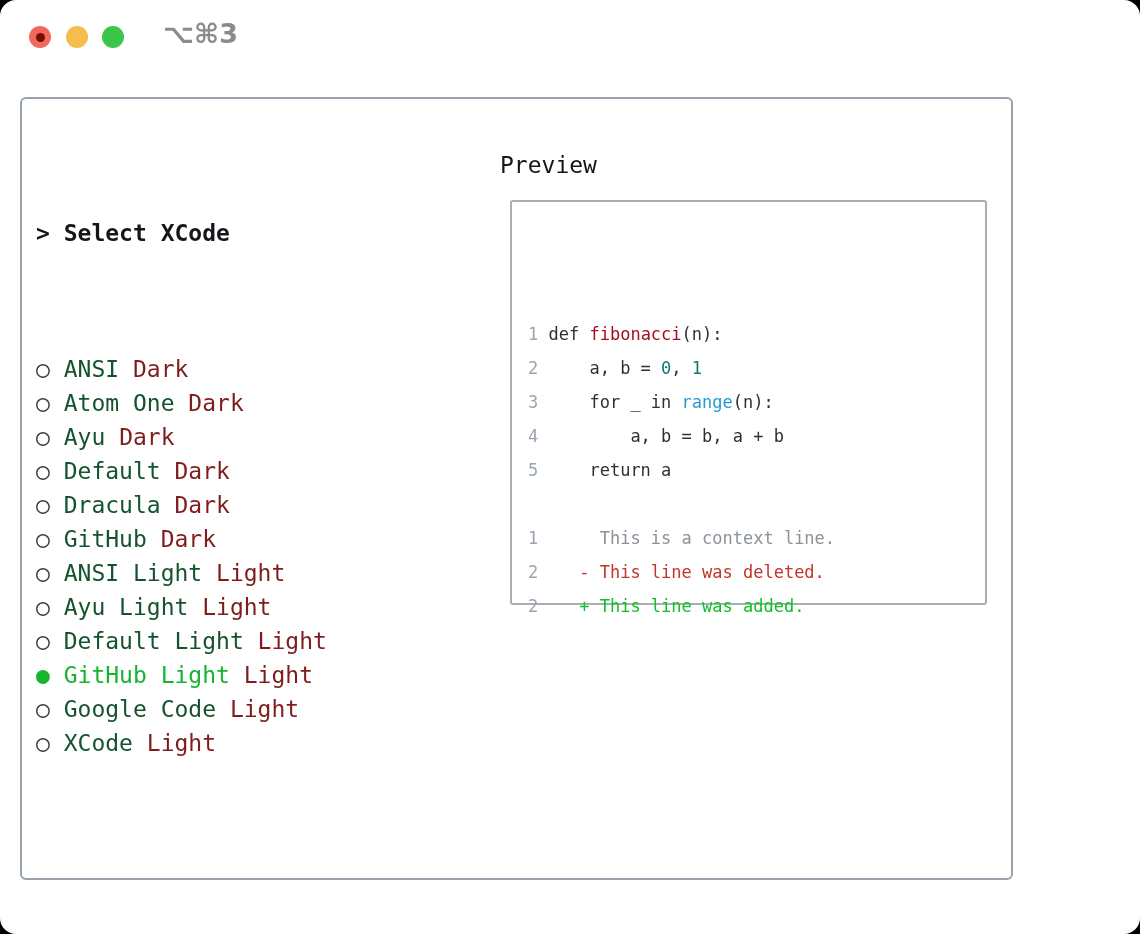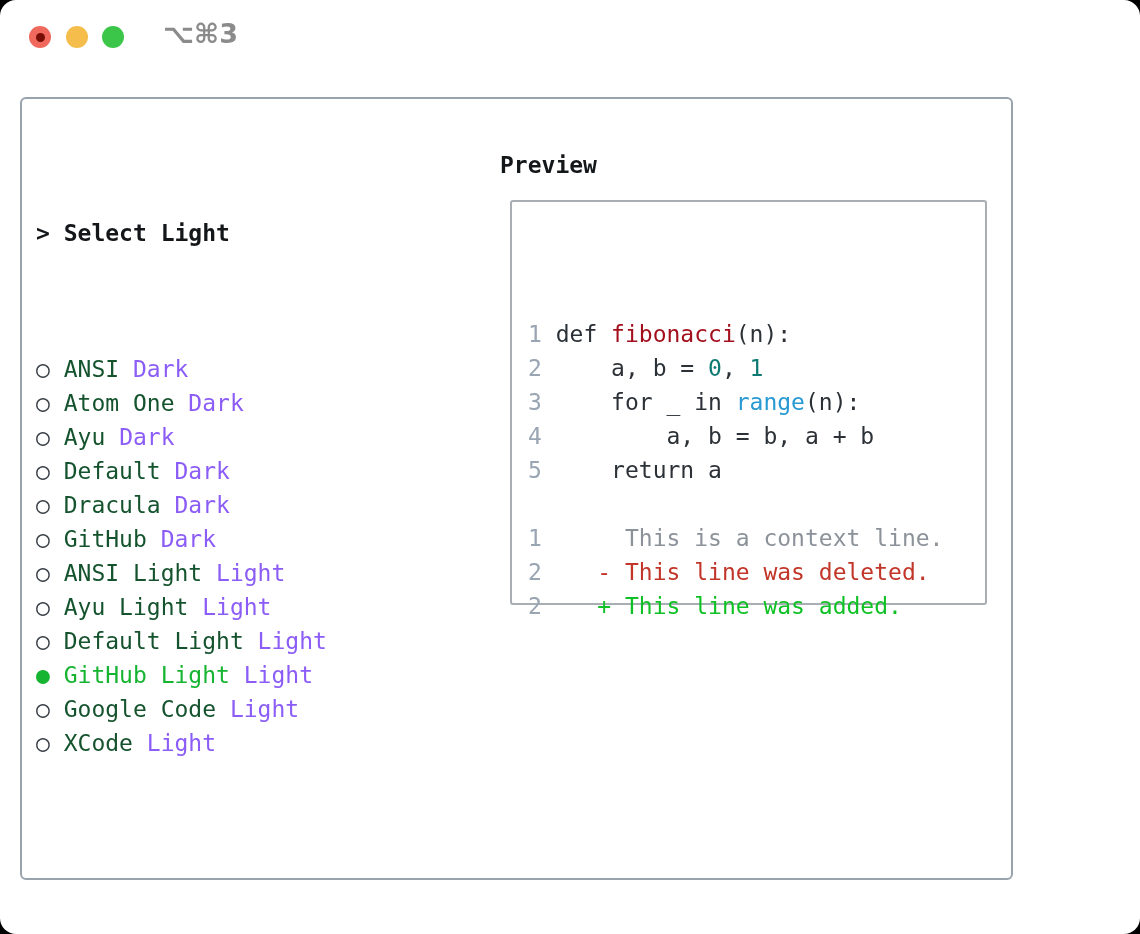--- a/index.html
+++ b/index.html
@@ -19,30 +19,30 @@
 
   
   .main-box{position:absolute;left:20px;top:97px;width:993px;height:783px;
             border:2px solid #99a3ae;border-radius:6px;box-sizing:border-box;}
 
   
   .list{position:absolute;left:14px;top:49px;font-size:23px;line-height:34px;
         white-space:pre;color:#3d434b;}
   .row{height:34px;}
   .prompt,.hdr{font-weight:bold;color:#14171a;}
-  .variant{color:#8b5cf6;margin-top:29px;}
+  .variant{color:#7f1d1d;margin-top:29px;}
   .marker{color:#3d434b;}
   .iname{color:#14532d;}
 
   
   .preview-title{position:absolute;left:478px;top:49px;font-size:23px;line-height:34px;
-                 font-weight:bold;color:#14171a;}
+                 font-weight:normal;color:#14171a;}
   .preview-box{position:absolute;left:488px;top:101px;width:477px;height:405px;
                border:2px solid #a8aeb4;border-radius:3px;box-sizing:border-box;
-               padding:47px 0 0 16px;font-size:23px;line-height:34px;white-space:pre;}
+               padding:47px 0 0 16px;font-size:17px;line-height:34px;white-space:pre;}
   .pline{height:34px;}
   .ln{color:#99a5b3;}
 </style>
 </head>
 <body>
 
 <div class="stage">
   <div class="window">
 
     <div>
@@ -50,21 +50,21 @@
         <span class="tl-dot" style="background: rgb(119, 13, 5);"></span>
       </button>
       <button class="tl tl-min" style="background: rgb(245, 189, 75);"></button>
       <button class="tl tl-zoom" style="background: rgb(59, 198, 74);"></button>
       <div class="win-title">⌥⌘3</div>
     </div>
 
     <div class="main-box">
 
       <div class="list">
-        <div class="row"><span class="prompt">&gt;</span><span> </span><span class="hdr">Select Light</span></div>
+        <div class="row"><span class="prompt">&gt;</span><span> </span><span class="hdr">Select XCode</span></div>
 
         <div id="theme-items"><div class="row"><span class="marker">○</span> <span class="iname">ANSI</span> <span class="variant">Dark</span></div><div class="row"><span class="marker">○</span> <span class="iname">Atom One</span> <span class="variant">Dark</span></div><div class="row"><span class="marker">○</span> <span class="iname">Ayu</span> <span class="variant">Dark</span></div><div class="row"><span class="marker">○</span> <span class="iname">Default</span> <span class="variant">Dark</span></div><div class="row"><span class="marker">○</span> <span class="iname">Dracula</span> <span class="variant">Dark</span></div><div class="row"><span class="marker">○</span> <span class="iname">GitHub</span> <span class="variant">Dark</span></div><div class="row"><span class="marker">○</span> <span class="iname">ANSI Light</span> <span class="variant">Light</span></div><div class="row"><span class="marker">○</span> <span class="iname">Ayu Light</span> <span class="variant">Light</span></div><div class="row"><span class="marker">○</span> <span class="iname">Default Light</span> <span class="variant">Light</span></div><div class="row"><span class="marker" style="color: rgb(22, 180, 48);">●</span> <span class="iname" style="color: rgb(22, 180, 48);">GitHub Light</span> <span class="variant">Light</span></div><div class="row"><span class="marker">○</span> <span class="iname">Google Code</span> <span class="variant">Light</span></div><div class="row"><span class="marker">○</span> <span class="iname">XCode</span> <span class="variant">Light</span></div></div>
 
         <div class="row"></div>
 
         
 
         
 
         

